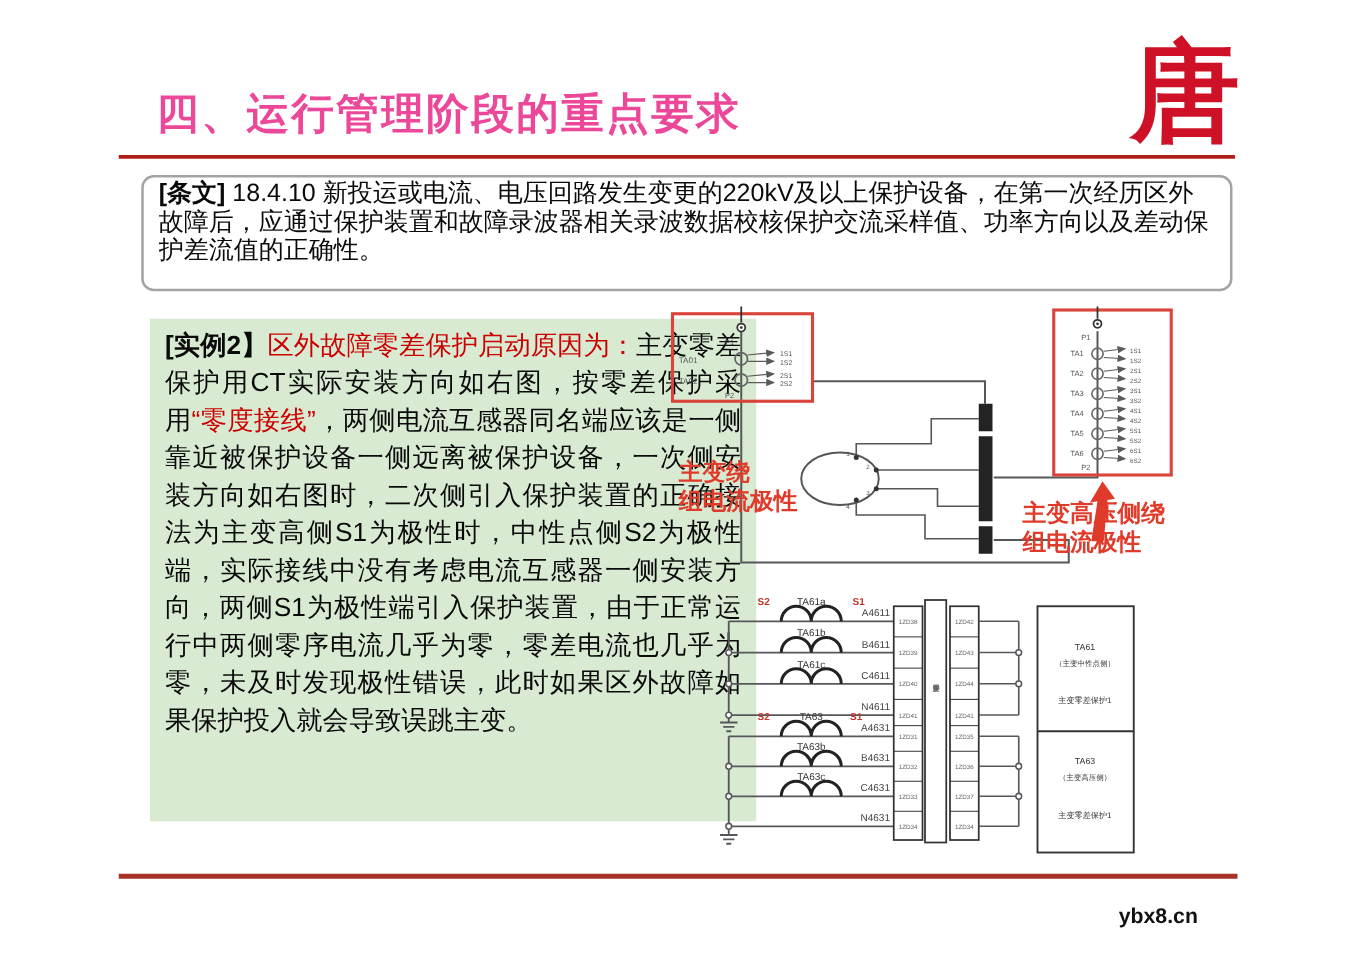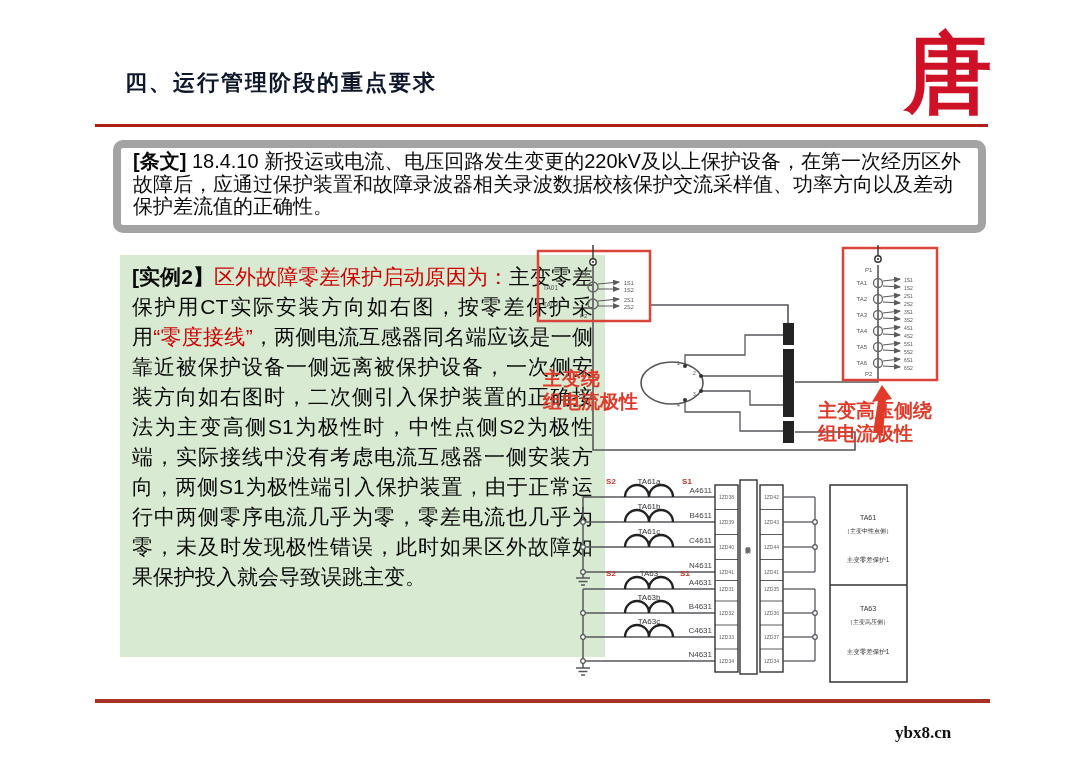--- a/index.html
+++ b/index.html
@@ -4,50 +4,50 @@
 <style>
   html,body{margin:0;padding:0;}
   body{
     width:1080px;height:771px;position:relative;background:#ffffff;
     font-family:"Liberation Sans","DejaVu Sans",sans-serif;
     overflow:hidden;color:#111;
   }
   .abs{position:absolute;}
   
   .slide-title{
-    left:125px;top:68px;font-size:22px;font-weight:700;color:#0f172a;
+    left:125px;top:68px;font-size:34px;font-weight:700;color:#ec4899;
     letter-spacing:2px;
   }
   .title-rule{left:95px;top:124px;width:893px;height:3px;background:#B01F17;}
   
   .logo{left:900px;top:24px;width:96px;height:100px;text-align:center;}
   .logo-glyph{font-size:88px;line-height:100px;font-weight:700;color:#CE1126;}
   
   .clause-box{
     left:113px;top:140px;width:873px;height:93px;box-sizing:border-box;
-    border:8px solid #a3a3a3;border-radius:10px;padding:2px 12px;
+    border:2px solid #a3a3a3;border-radius:10px;padding:2px 12px;
     font-size:20px;line-height:22.5px;color:#0a0a0a;overflow:hidden;
   }
   .clause-box b{font-weight:700;}
   
   .example-box{
     left:120px;top:255px;width:485px;height:402px;box-sizing:border-box;
     background:#D9EAD3;padding:7px 12px;font-size:21px;line-height:30px;
     color:#0a0a0a;overflow:hidden;text-align:justify;
   }
   .example-box .tag{font-weight:700;}
   .red-t{color:#CC0000;}
   
   .cap{font-size:19px;font-weight:700;color:#E03A2A;line-height:23px;white-space:nowrap;}
   .cap1{left:543px;top:323px;margin-top:44px;}
   .cap2{left:818px;top:401px;font-family:Liberation Mono, monospace;}
   
   .bottom-rule{left:95px;top:699px;width:895px;height:4px;background:#A93226;}
   .watermark{
-    left:895px;top:723px;font-family:Liberation Serif, serif;
+    left:895px;top:723px;font-family:Liberation Sans, sans-serif;
     font-weight:700;font-size:17px;color:#111;
   }
   svg{position:absolute;}
   svg text{font-family:"Liberation Sans","DejaVu Sans",sans-serif;}
 </style>
 </head>
 <body>
 
 <div class="abs slide-title">四、运行管理阶段的重点要求</div>
 <div class="abs title-rule"></div>

